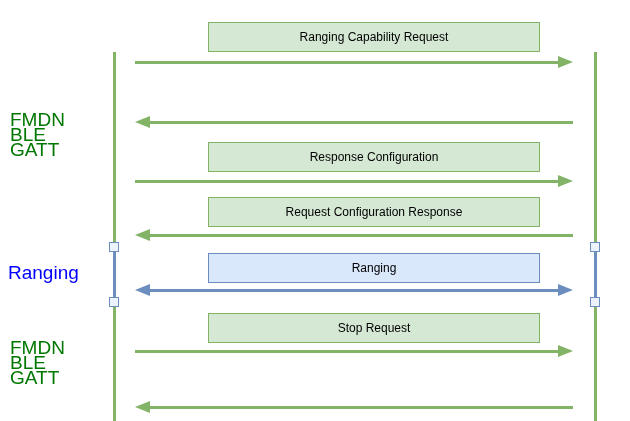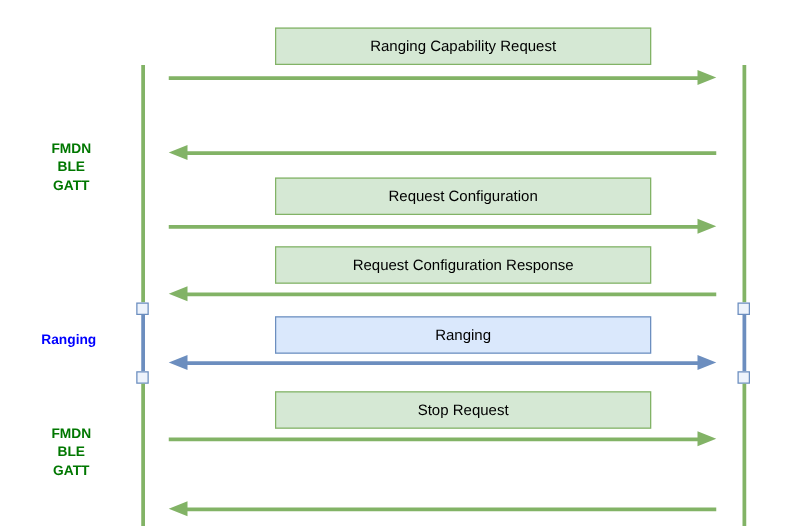--- a/index.html
+++ b/index.html
@@ -16,43 +16,43 @@
   body{background:var(--bg);font-family:"Liberation Sans",sans-serif;}
   #canvas{position:relative;width:630px;height:421px;background:var(--bg);overflow:hidden;}
 
   
   .lifeline-seg{position:absolute;width:3px;background:var(--green);}
   .lifeline-seg.blue{background:var(--blue);}
   .endpoint{position:absolute;width:10px;height:10px;box-sizing:border-box;
             background:#edf3fc;border:1.5px solid var(--blue);}
 
   
-  .msg-box{position:absolute;left:220px;width:301px;height:30px;box-sizing:border-box;
+  .msg-box{position:absolute;left:208px;width:332px;height:30px;box-sizing:border-box;
            border:1px solid var(--green);background:var(--green-fill);
            display:flex;align-items:center;justify-content:center;
            font-size:12px;color:var(--text);white-space:nowrap;}
   .msg-box.blue{border-color:var(--blue);background:var(--blue-fill);}
 
   
   .arrow{position:absolute;left:135px;width:438px;height:13px;}
   .arrow .line{position:absolute;top:5px;height:3px;background:var(--green);left:0;right:0;}
   .arrow.dir-right .line{right:10px;}
   .arrow.dir-left .line{left:10px;}
   .arrow.dir-both .line{left:10px;right:10px;}
   .head{position:absolute;width:0;height:0;top:0;
         border-top:6.5px solid transparent;border-bottom:6.5px solid transparent;}
   .head.right{right:0;border-left:15px solid var(--green);}
   .head.left{left:0;border-right:15px solid var(--green);}
   .arrow.blue .line{background:var(--blue);}
   .arrow.blue .head.right{border-left-color:var(--blue);}
   .arrow.blue .head.left{border-right-color:var(--blue);}
 
   
-  .phase-label{position:absolute;width:94px;text-align:center;
-               font-weight:bold;font-size:11px;line-height:15px;}
+  .phase-label{position:absolute;width:94px;
+               font-weight:normal;font-size:19px;line-height:15px;}
   .phase-label.green{color:var(--label-green);}
   .phase-label.blue{color:var(--label-blue);}
 </style>
 </head>
 <body>
 
 <div id="canvas">
 
   <div class="lifeline-seg" style="left:113px;top:52px;height:190px"></div>
   <div class="endpoint" style="left:109px;top:242px"></div>
@@ -87,21 +87,21 @@
     <div class="line"></div>
     <div class="head right"></div>
   </div>
 
   <div class="arrow dir-left" style="top:116px">
     <div class="line"></div>
     <div class="head left"></div>
   </div>
 
   <div class="msg-box" style="top:142px">
-    <span>Request Configuration</span>
+    <span>Response Configuration</span>
   </div>
   <div class="arrow dir-right" style="top:175px">
     <div class="line"></div>
     <div class="head right"></div>
   </div>
 
   <div class="msg-box" style="top:197px">
     <span>Request Configuration Response</span>
   </div>
   <div class="arrow dir-left" style="top:229px">

